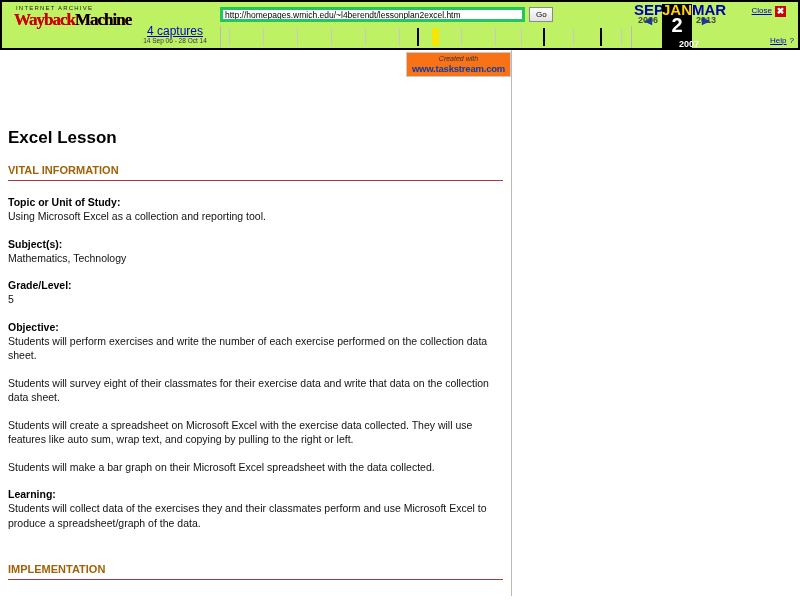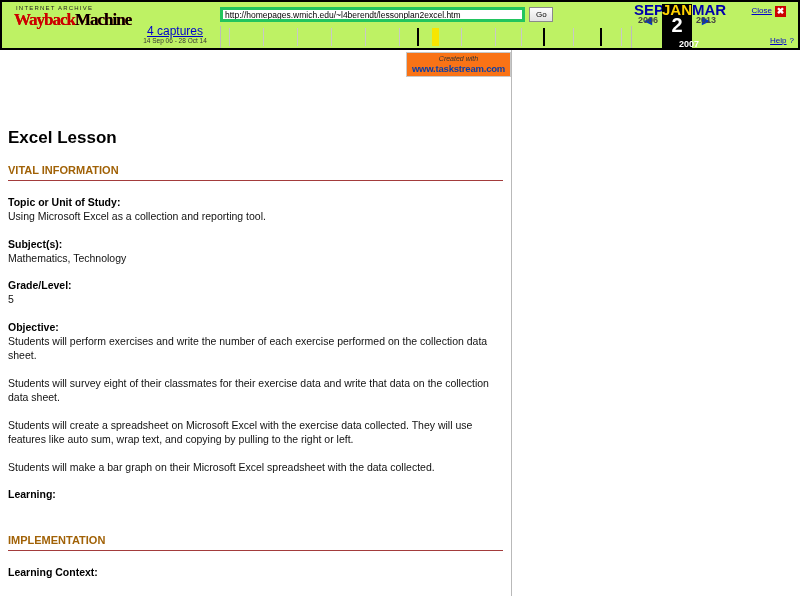--- a/index.html
+++ b/index.html
@@ -394,20 +394,21 @@
       <div class="field">
         <div class="field-label">Objective:</div>
         <div class="para">Students will perform exercises and write the number of each exercise performed on the collection data sheet.</div>
         <div class="para">Students will survey eight of their classmates for their exercise data and write that data on the collection data sheet.</div>
         <div class="para">Students will create a spreadsheet on Microsoft Excel with the exercise data collected. They will use features like auto sum, wrap text, and copying by pulling to the right or left.</div>
         <div class="para">Students will make a bar graph on their Microsoft Excel spreadsheet with the data collected.</div>
       </div>
 
       <div class="field">
         <div class="field-label">Learning:</div>
+        <div class="field-value">Students will collect data of the exercises they and their classmates perform and use Microsoft Excel to produce a spreadsheet/graph of the data.</div>
       </div>
 
       <div class="spacer-lg"></div>
 
       <h2 class="section">IMPLEMENTATION</h2>
       <hr class="rule">
 
       <div class="field">
         <div class="field-label">Learning Context:</div>
 

